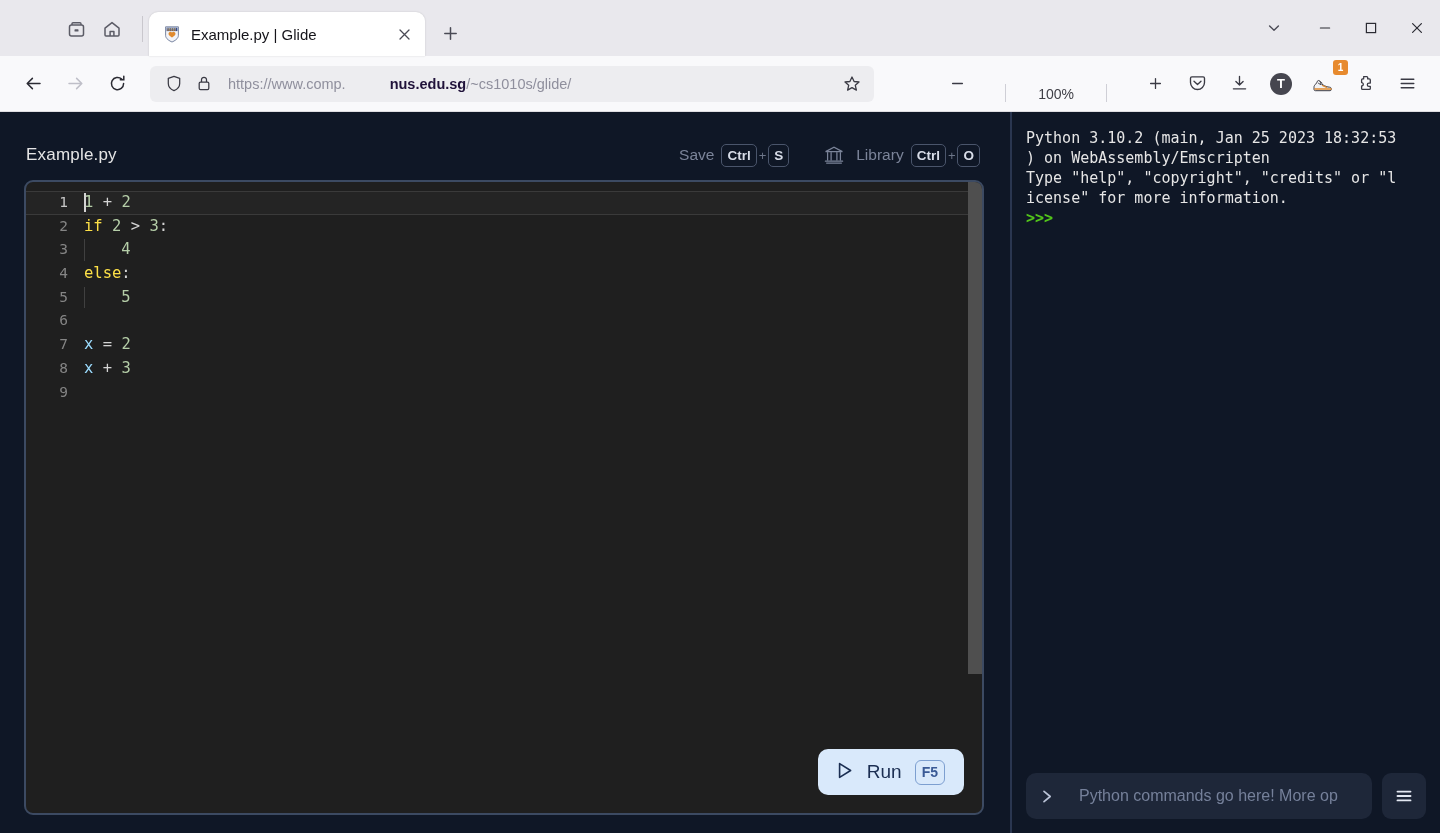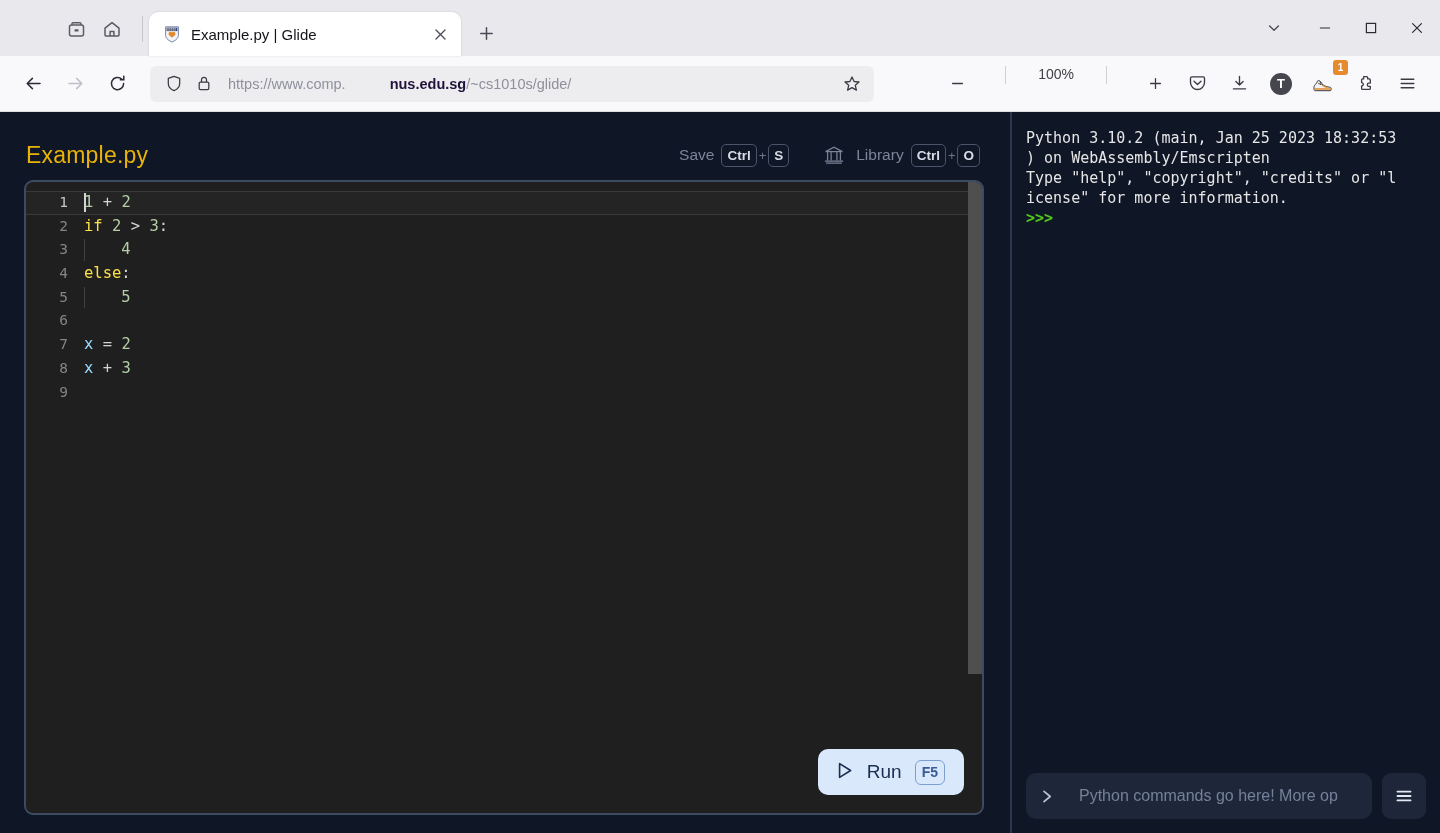--- a/index.html
+++ b/index.html
@@ -24,21 +24,21 @@
     border-radius: 5px; cursor: pointer;
   }
   .chrome-btn:first-child { margin-left: 58px; }
   .chrome-btn svg { display: block; }
   .tabstrip-sep {
     width: 1px; height: 26px; background: #c9c7cd;
     margin: 0 6px 14px 12px;
   }
 
   .tab {
-    height: 44px; width: 312px; background: #ffffff;
+    height: 44px; width: 276px; background: #ffffff;
     border-radius: 9px 9px 0 0;
     display: flex; align-items: center; padding: 0 8px 0 14px;
     margin-bottom: 0; position: relative; cursor: pointer;
     box-shadow: 0 0 2px rgba(0,0,0,.16);
   }
   .tab-fav { width: 18px; height: 18px; flex: 0 0 18px; margin-right: 10px; }
   .tab-title {
     flex: 1 1 auto; font-size: 15px; color: #15141a;
     white-space: nowrap; overflow: hidden; text-overflow: ellipsis;
   }
@@ -79,21 +79,21 @@
   .url-ico.shield { margin-right: 10px; }
   .url-ico.lock { margin-right: 14px; }
   .url-text {
     flex: 1 1 auto; font-size: 14.5px; color: #8f8f9d;
     white-space: nowrap; overflow: hidden;
   }
   .url-text b { color: #20123a; font-weight: 700; margin-left: 44px; }
   .url-star { width: 28px; height: 28px; display:flex; align-items:center; justify-content:center; border-radius:4px; cursor:pointer; }
 
   .nav-right { margin-left: auto; display: flex; align-items: center; }
-  .zoomgrp { display: flex; align-items: flex-start; gap: 23px; }
+  .zoomgrp { display: flex; align-items: flex-end; gap: 23px; }
   .zoom-sep { width: 1px; height: 18px; background: #cfcfd6; margin: 0 4px; }
   .zoom-val { font-size: 14px; color: #3f3f46; padding: 0 5px; cursor: pointer; }
   .ext-badge {
     position: absolute; top: -6px; right: -7px;
     min-width: 15px; height: 15px; background: #e78a2e; color: #fff;
     border-radius: 3px; font-size: 10px; line-height: 15px;
     text-align: center; padding: 0 2px; font-weight: 700;
   }
   .avatar-t {
     width: 22px; height: 22px; border-radius: 50%; background: #46464f;
@@ -110,21 +110,21 @@
   
   .editor-side {
     flex: 1 1 auto; display: flex; flex-direction: column;
     padding: 18px 18px 18px 24px; min-width: 0;
   }
   .app-header {
     height: 50px; flex: 0 0 50px;
     display: flex; align-items: center; padding: 0 4px 0 2px;
   }
   .file-name {
-    font-size: 23px; color: #eab308; letter-spacing: .2px;
+    font-size: 17px; color: #e5e5e5; letter-spacing: .2px;
   }
   .hdr-actions { margin-left: auto; display: flex; align-items: flex-end; }
   .hdr-act {
     display: flex; align-items: center; cursor: pointer;
     margin-left: 34px; color: #7b8499; font-size: 15.5px;
   }
   .hdr-act .lbl { margin-right: 7px; }
   .hdr-act .bank-ico { margin-right: 11px; display: flex; align-items: center; }
   .kbd {
     display: inline-flex; align-items: center; justify-content: center;

